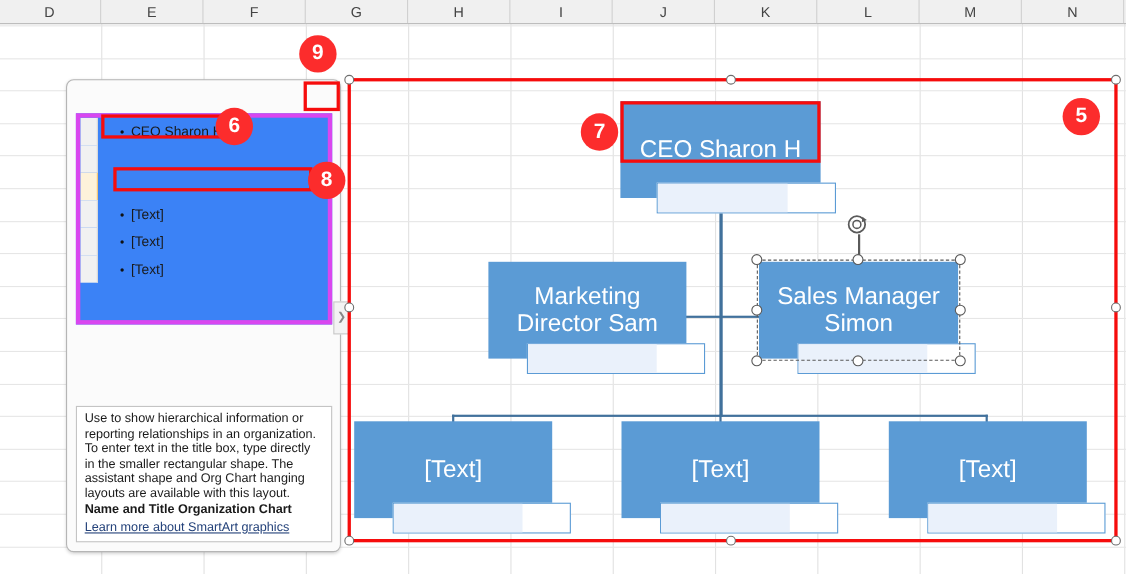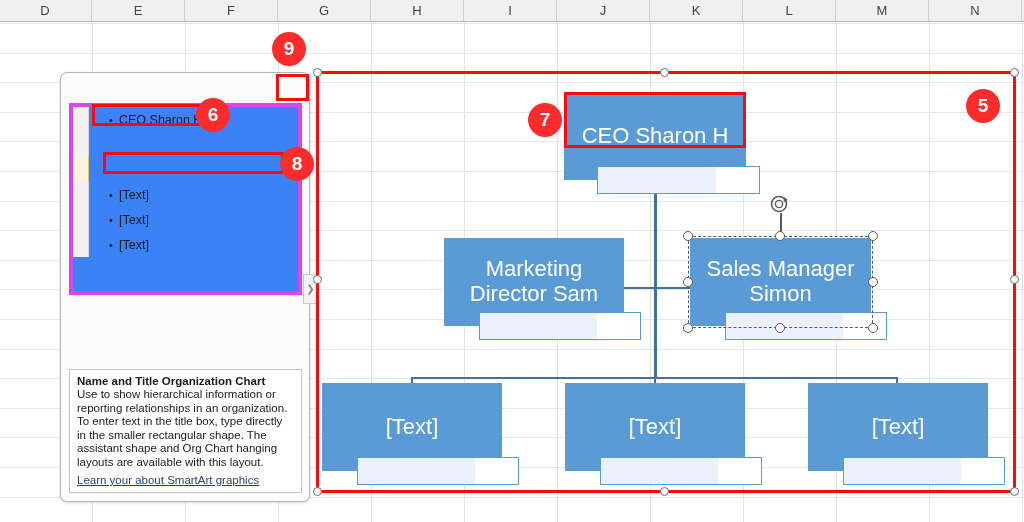--- a/index.html
+++ b/index.html
@@ -336,23 +336,23 @@
       <div class="tp-row lvl1">
         <div class="tp-gutter"></div>
         <div class="tp-text"><span class="tp-bullet">•</span><span>[Text]</span></div>
       </div>
       <div class="tp-row lvl1">
         <div class="tp-gutter"></div>
         <div class="tp-text"><span class="tp-bullet">•</span><span>[Text]</span></div>
       </div>
     </div>
   <div id="tp-desc">
+    <div id="tp-desc-body">Use to show hierarchical information or reporting relationships in an organization. To enter text in the title box, type directly in the smaller rectangular shape. The assistant shape and Org Chart hanging layouts are available with this layout.</div>
     <div id="tp-desc-title">Name and Title Organization Chart</div>
-    <div id="tp-desc-body">Use to show hierarchical information or reporting relationships in an organization. To enter text in the title box, type directly in the smaller rectangular shape. The assistant shape and Org Chart hanging layouts are available with this layout.</div>
-    <div id="tp-desc-link">Learn your about SmartArt graphics</div>
+    <div id="tp-desc-link">Learn more about SmartArt graphics</div>
   </div>
 </div>
 
 <div id="sa-expand">❯</div>
 
 <div id="sa-frame">
   <div class="fr-handle" style="left:-6px;  top:-6px;"></div>
   <div class="fr-handle" style="left:341px; top:-6px;"></div>
   <div class="fr-handle" style="right:-6px; top:-6px;"></div>
   <div class="fr-handle" style="left:-6px;  top:201px;"></div>

